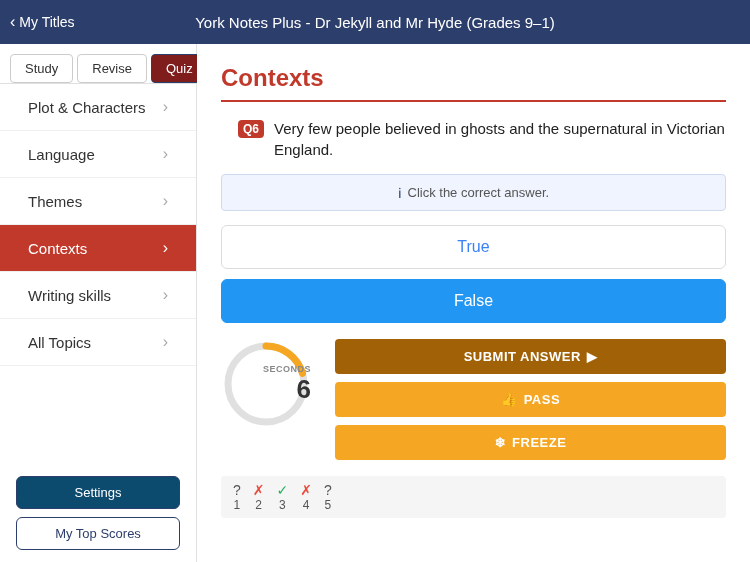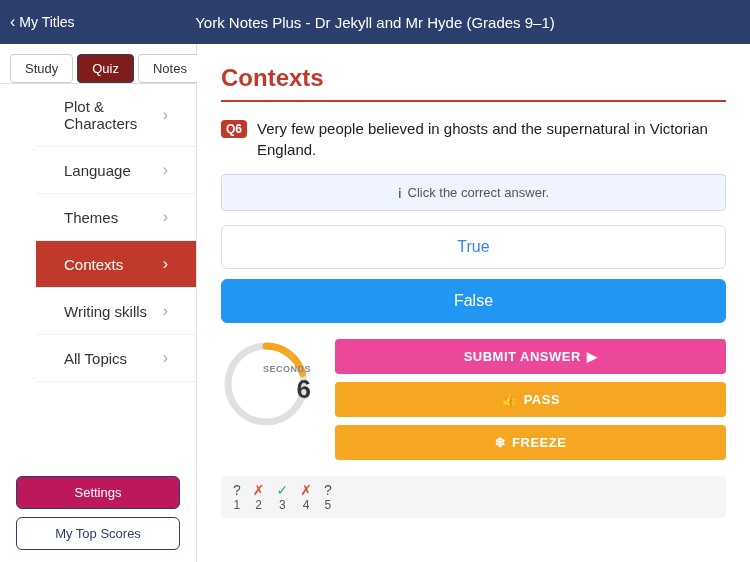--- a/index.html
+++ b/index.html
@@ -80,21 +80,20 @@
     }
     .nav-item {
       display: flex;
       align-items: center;
       justify-content: space-between;
       padding: 14px 28px;
       border-bottom: 1px solid #f0f0f0;
       cursor: pointer;
       font-size: 15px;
       color: #333;
-      margin-left: 36px;
     }
     .nav-item.active {
       background: #c0392b;
       color: white;
     }
     .nav-item .chevron {
       font-size: 16px;
       color: #aaa;
     }
     .nav-item.active .chevron {
@@ -103,21 +102,21 @@
 
     
     .sidebar-buttons {
       padding: 12px 16px;
       display: flex;
       flex-direction: column;
       gap: 8px;
     }
     .sidebar-btn {
       border: 1.5px solid #2c3e6b;
-      background: #be185d;
+      background: #0c4a6e;
       color: white;
       border-radius: 6px;
       padding: 8px;
       font-size: 13px;
       text-align: center;
       cursor: pointer;
     }
     .sidebar-btn.outline {
       background: white;
       color: #2c3e6b;
@@ -139,20 +138,21 @@
       padding-bottom: 8px;
       margin-bottom: 16px;
     }
 
     
     .question-block {
       display: flex;
       align-items: flex-start;
       gap: 10px;
       margin-bottom: 14px;
+      margin-left: 17px;
     }
     .q-badge {
       background: #c0392b;
       color: white;
       font-size: 12px;
       font-weight: bold;
       border-radius: 4px;
       padding: 2px 5px;
       flex-shrink: 0;
       margin-top: 2px;
@@ -259,21 +259,21 @@
       font-weight: bold;
       text-align: center;
       cursor: pointer;
       letter-spacing: 0.5px;
       display: flex;
       align-items: center;
       justify-content: center;
       gap: 6px;
     }
     .action-btn.submit {
-      background: #ec4899;
+      background: #a16207;
       color: white;
       border: none;
     }
     .action-btn.pass {
       background: #f5a623;
       color: white;
       border: none;
     }
     .action-btn.freeze {
       background: #f5a623;
@@ -320,20 +320,21 @@
   </div>
   <div class="header-title">York Notes Plus - Dr Jekyll and Mr Hyde (Grades 9–1)</div>
 </div>
 
 <div class="layout">
 
   <div class="sidebar">
 
     <div class="tab-bar">
       <div class="tab">Study</div>
+      <div class="tab">Revise</div>
       <div class="tab active">Quiz</div>
       <div class="tab">Notes</div>
     </div>
 
     <div class="nav-list">
       <div class="nav-item">
         <span>Plot &amp; Characters</span>
         <span class="chevron">›</span>
       </div>
       <div class="nav-item">

